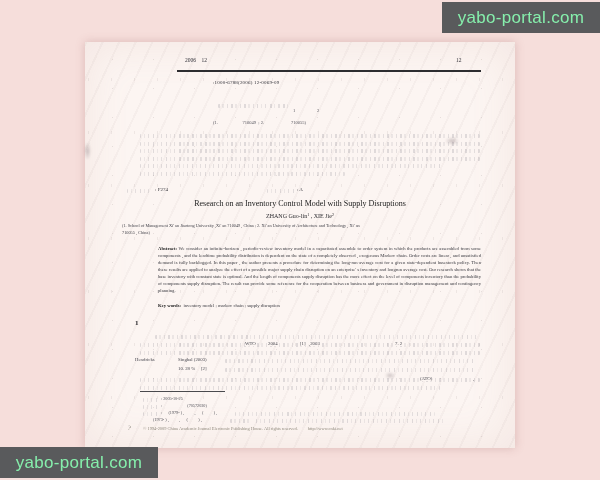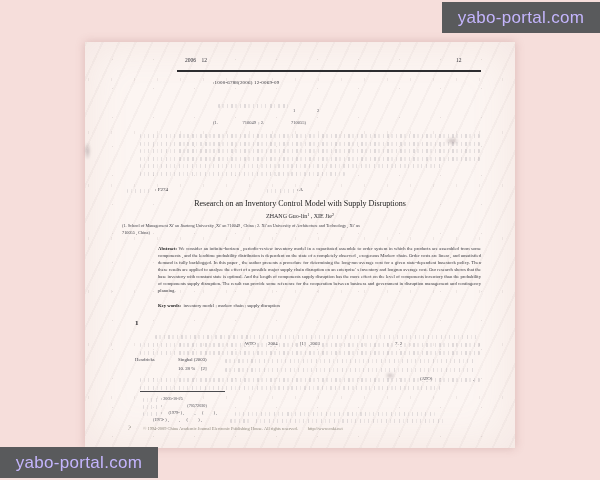--- a/index.html
+++ b/index.html
@@ -60,21 +60,21 @@
 
   .fn{font-size:4.2px;color:#4c4c54;}
   .footer{position:absolute;left:58px;top:384px;font-size:4.4px;color:#8f897c;white-space:pre;}
   .footer .url{margin-left:10px;}
   .cnki-mark{position:absolute;left:43px;top:382px;font-size:6.5px;color:#8a857c;transform:rotate(14deg);}
 
   
   .wm{
     position:absolute;width:158px;height:31px;background:#595a5c;
     display:flex;align-items:center;justify-content:center;
-    font-family:"Liberation Sans", sans-serif;font-size:17px;color:#c4b5fd;
+    font-family:"Liberation Sans", sans-serif;font-size:17px;color:#86efac;
     letter-spacing:.3px;
   }
   .wm-tr{right:0;top:2px;}
   .wm-bl{left:0;top:447px;}
 </style>
 </head>
 <body>
 
 <div class="stage">
 

